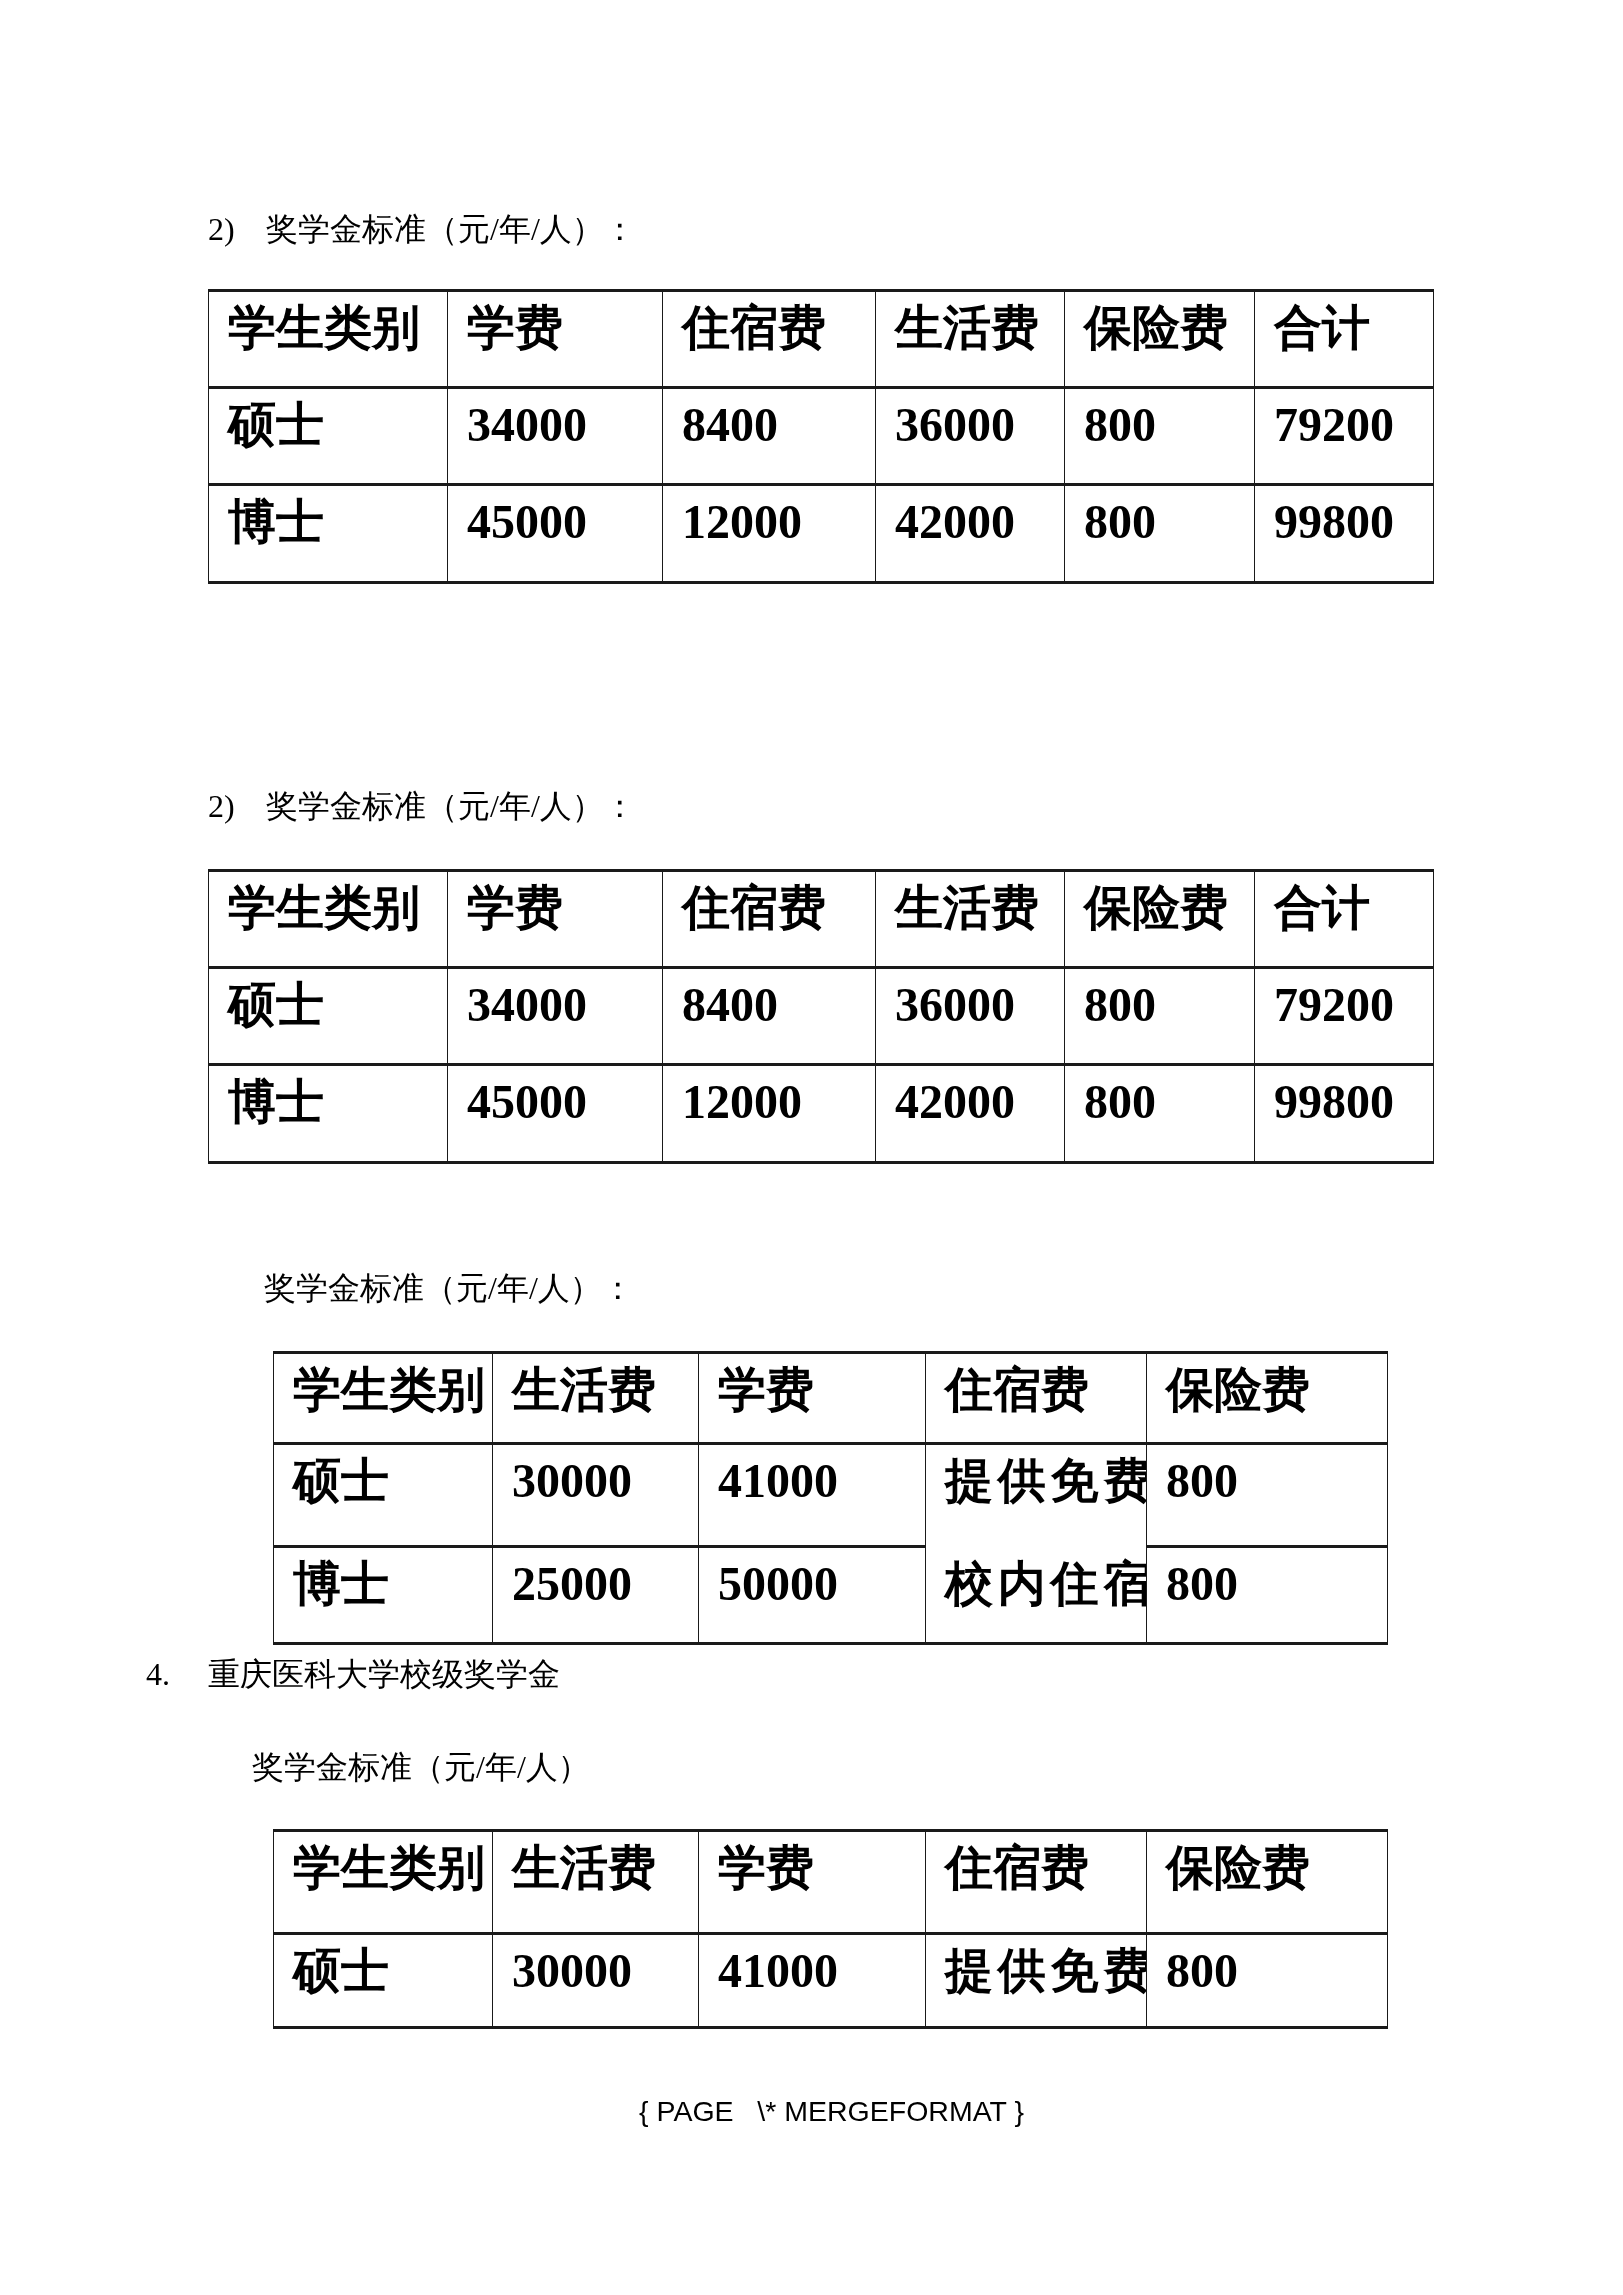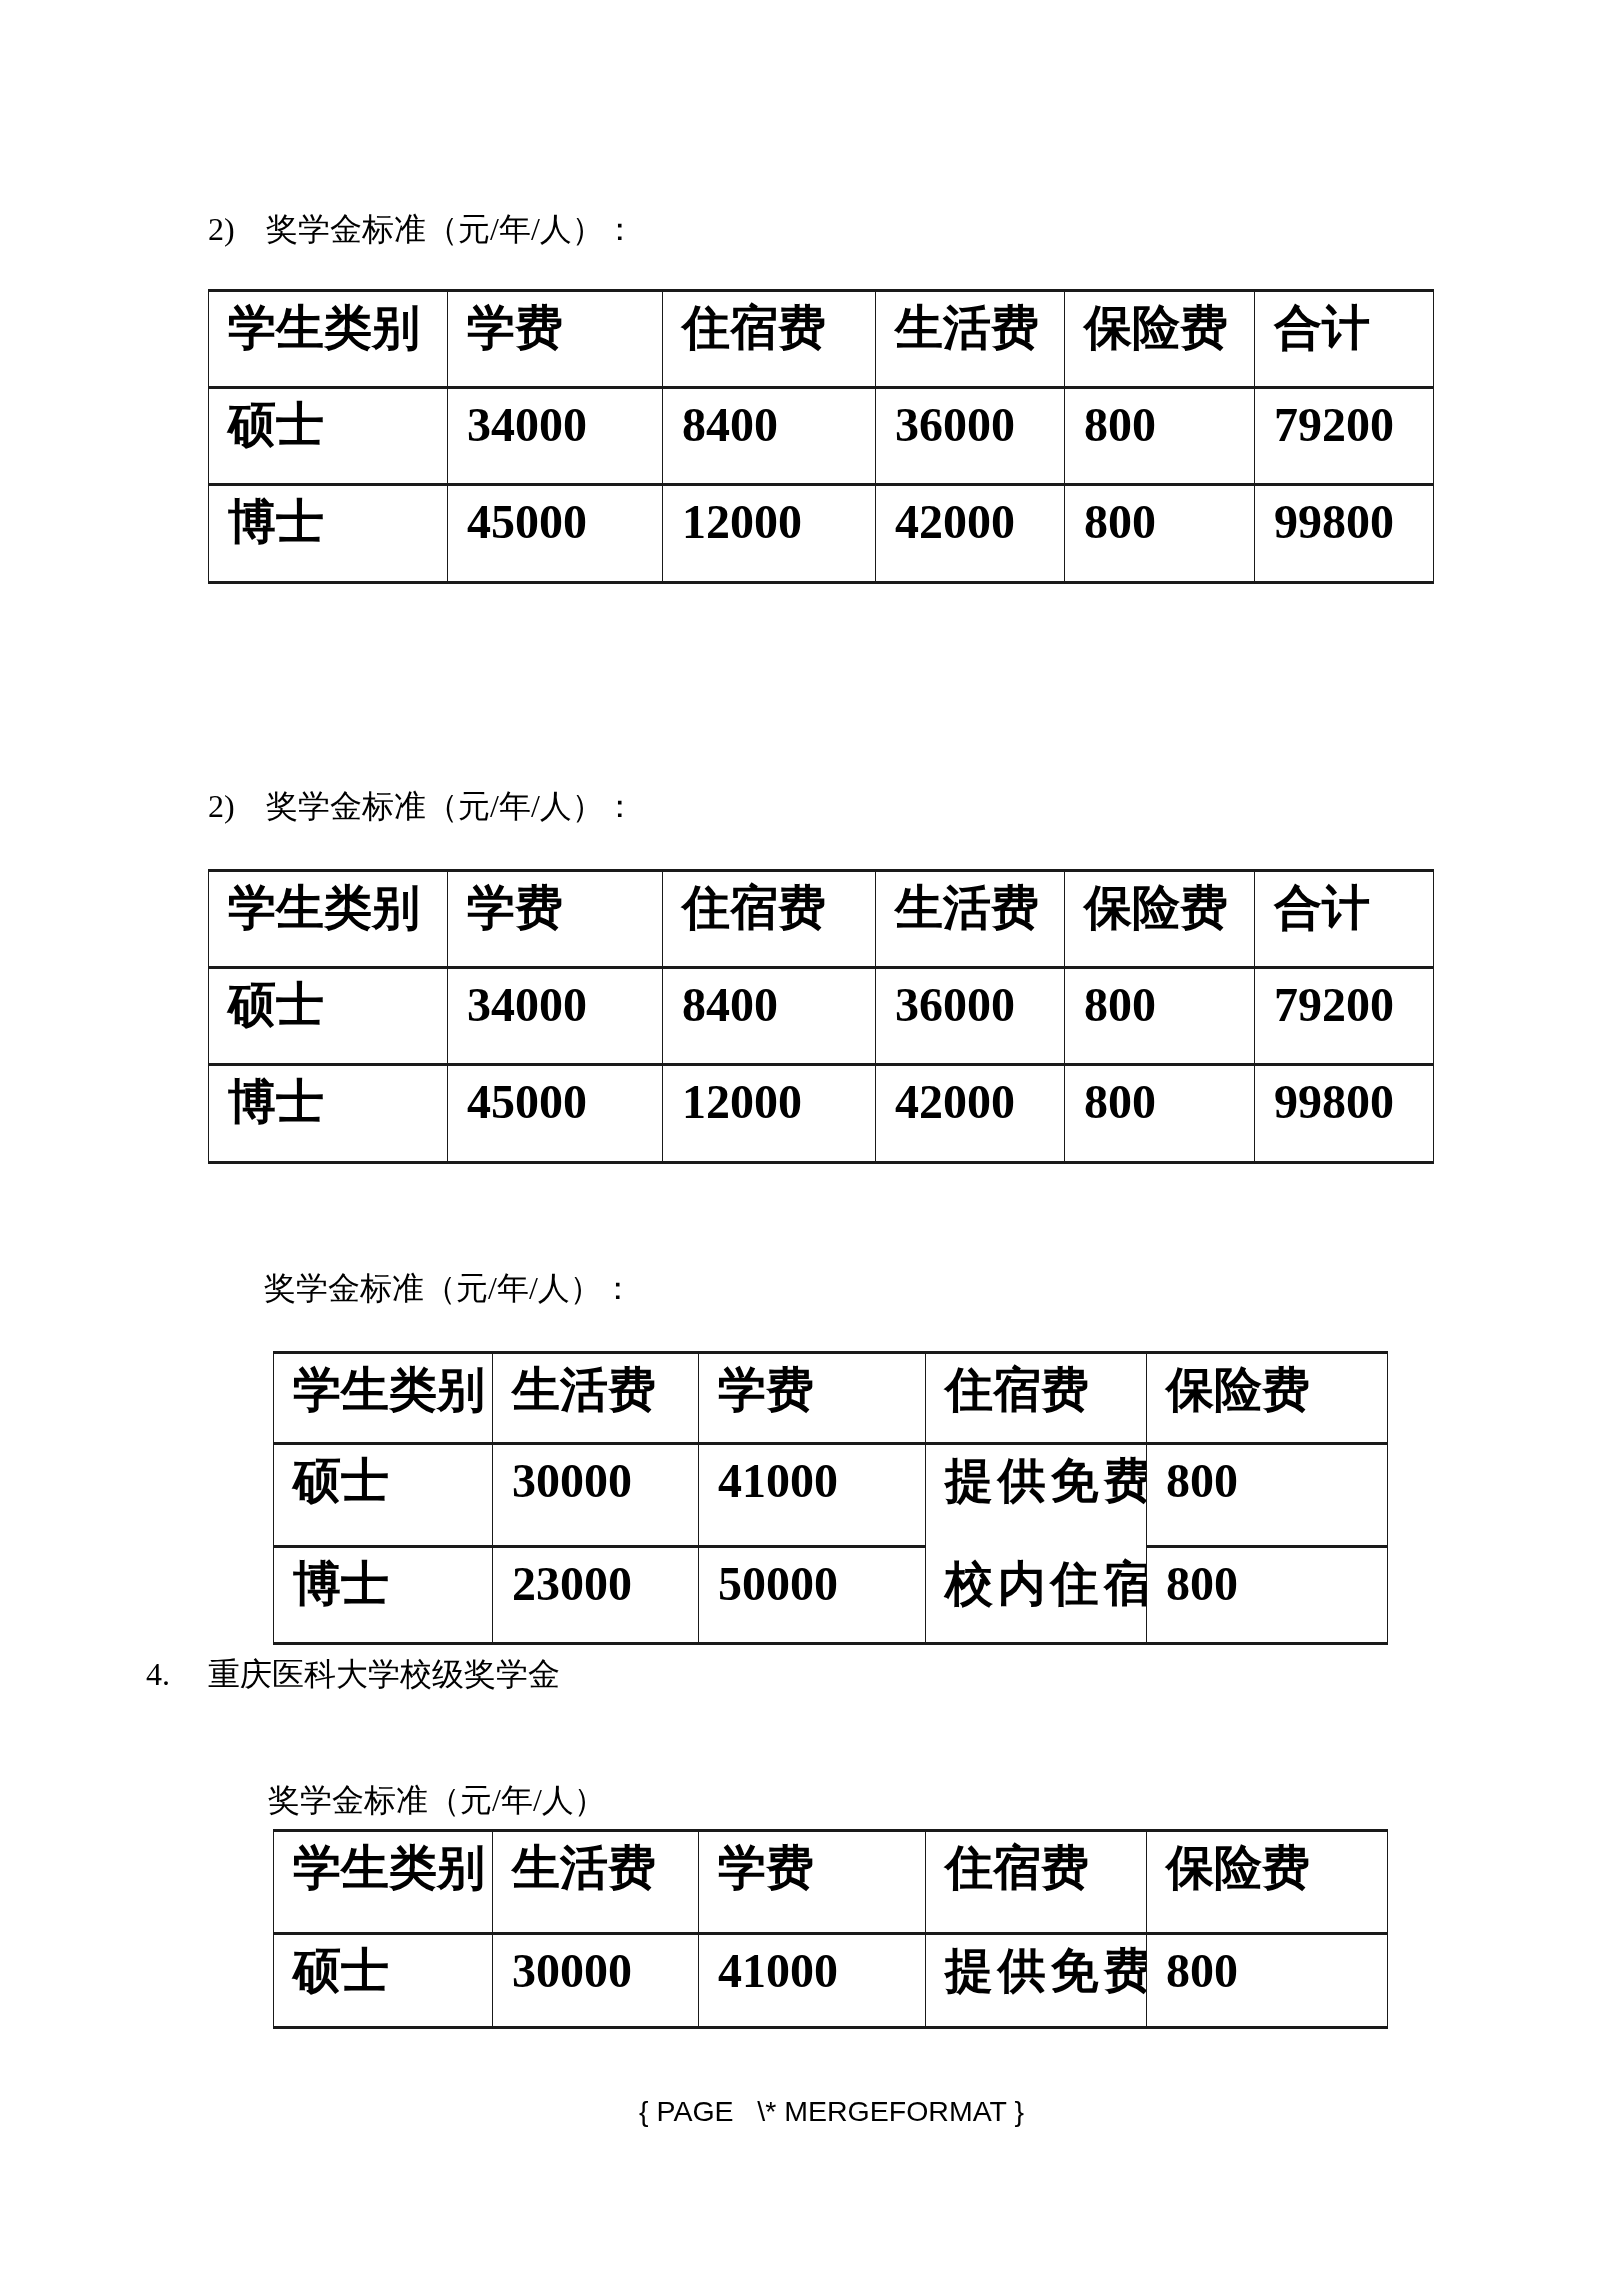--- a/index.html
+++ b/index.html
@@ -172,32 +172,32 @@
       <td>30000</td>
       <td>41000</td>
       <td rowspan="2">
         <div class="acc-line">提供免费</div>
         <div class="acc-line acc-line2">校内住宿</div>
       </td>
       <td>800</td>
     </tr>
     <tr style="height:97px">
       <td>博士</td>
-      <td>23000</td>
+      <td>25000</td>
       <td>50000</td>
       <td>800</td>
     </tr>
   </tbody>
     </table>
 
   <div class="tline" style="left:146px; top:1646px;">
     <span class="num numw-sec">4.</span><span>重庆医科大学校级奖学金</span>
   </div>
 
-  <div class="tline" style="left:268px; top:1739px;margin-top:33px;">
+  <div class="tline" style="left:252px; top:1739px;">
     <span>奖学金标准（元/年/人）</span>
   </div>
 
   <table class="doc-table" style="left:273px; top:1829px; width:1114px;">
     <colgroup>
       <col style="width:219px">
         <col style="width:206px">
         <col style="width:227px">
       <col style="width:221px">
         <col style="width:241px">

